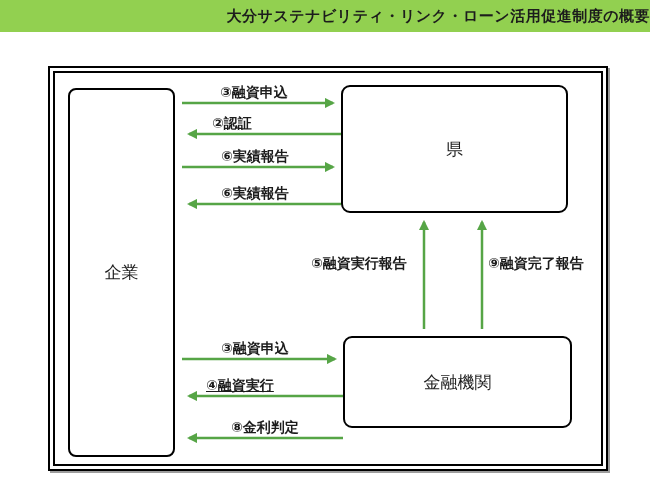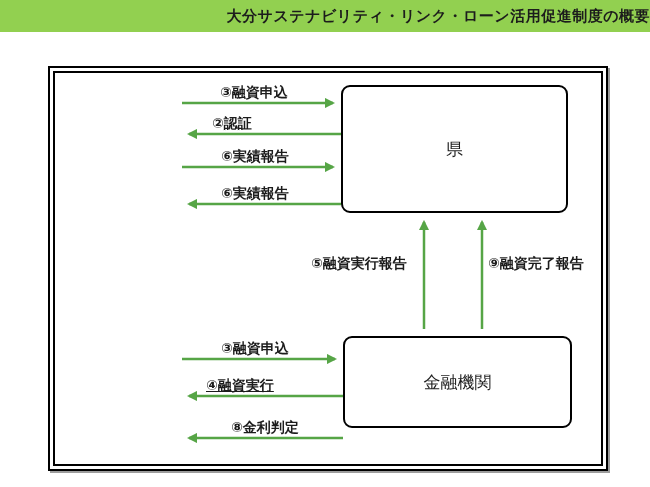--- a/index.html
+++ b/index.html
@@ -126,20 +126,23 @@
     <line x1="341" y1="134" x2="189" y2="134" marker-end="url(#ah)"></line>
     <line x1="182" y1="167" x2="333" y2="167" marker-end="url(#ah)"></line>
     <line x1="341" y1="204" x2="189" y2="204" marker-end="url(#ah)"></line>
     <line x1="182" y1="359" x2="335" y2="359" marker-end="url(#ah)"></line>
     <line x1="343" y1="396" x2="189" y2="396" marker-end="url(#ah)"></line>
     <line x1="343" y1="438" x2="189" y2="438" marker-end="url(#ah)"></line>
     <line x1="424" y1="329" x2="424" y2="222" marker-end="url(#ah)"></line>
     <line x1="482" y1="329" x2="482" y2="222" marker-end="url(#ah)"></line>
   </svg>
 
+  <div class="node node-company">
+    <span>企業</span>
+  </div>
   <div class="node node-pref">
     <span>県</span>
   </div>
   <div class="node node-fi">
     <span>金融機関</span>
   </div>
 
   <div class="flow-label fl-1">③融資申込</div>
   <div class="flow-label fl-2">②認証</div>
   <div class="flow-label fl-6">⑥実績報告</div>

